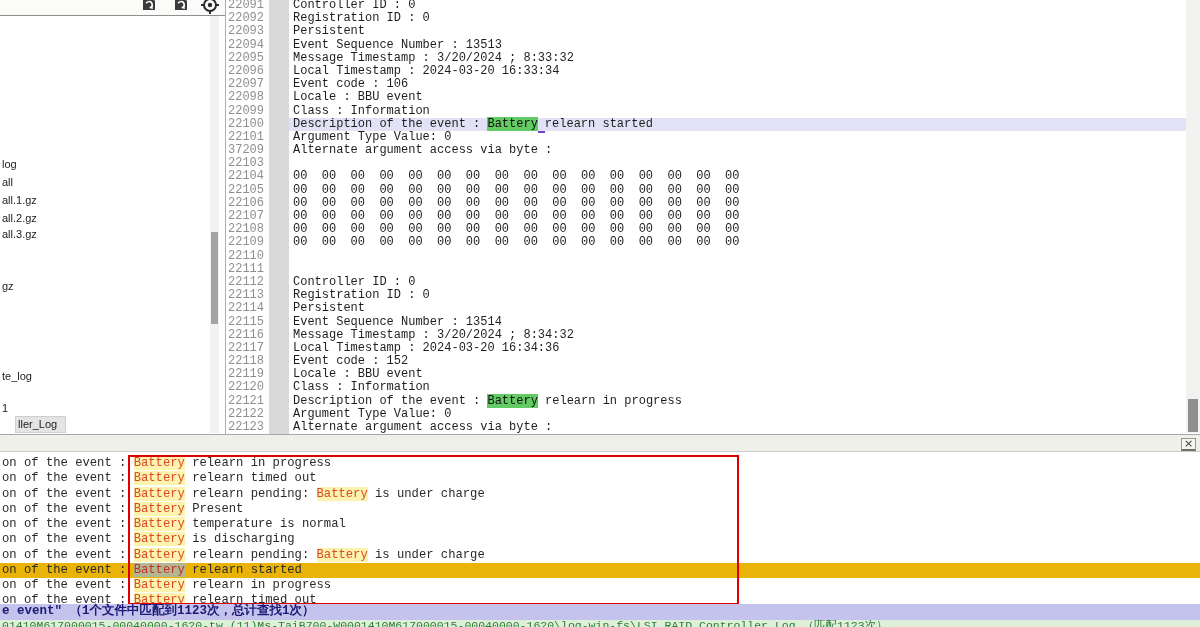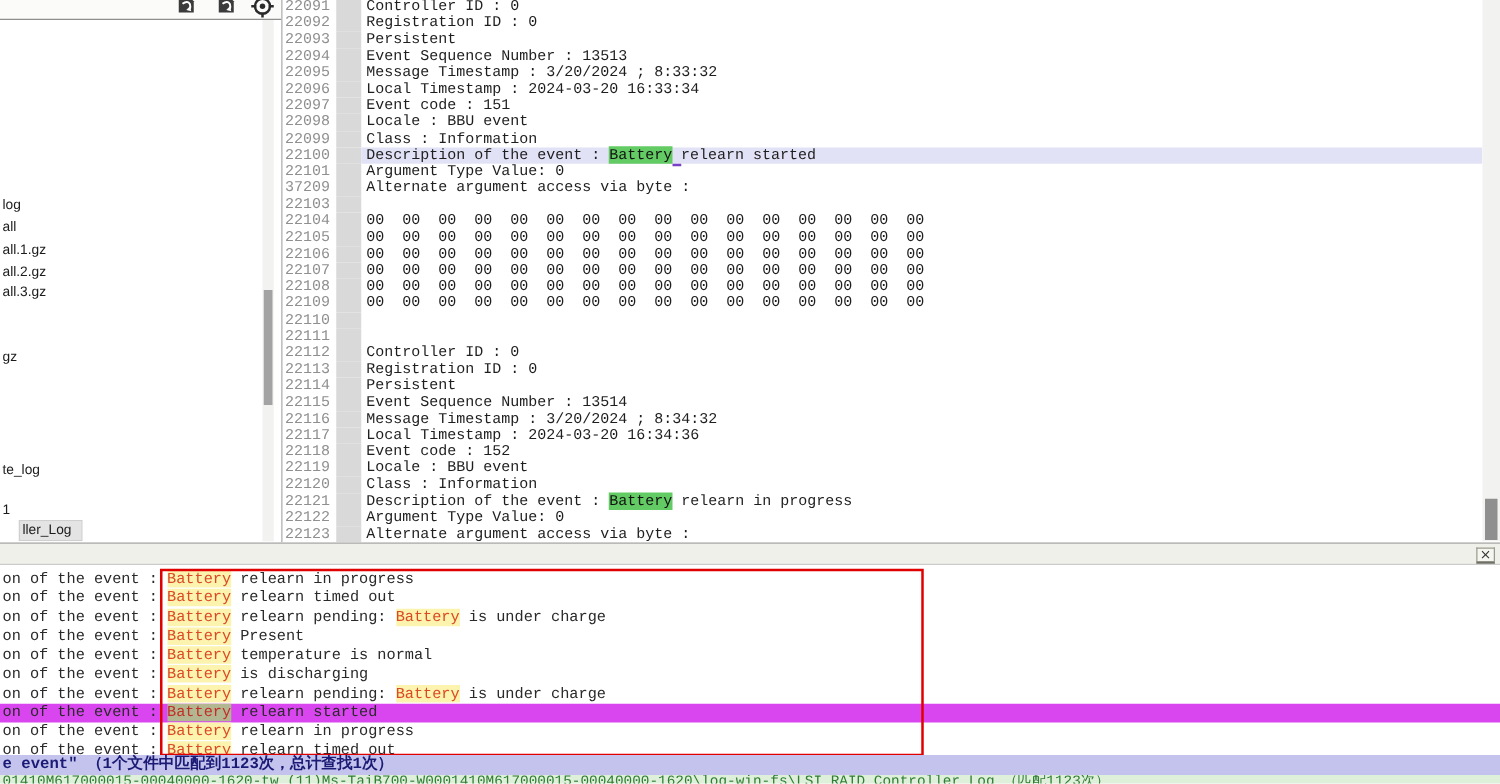--- a/index.html
+++ b/index.html
@@ -36,21 +36,21 @@
   #bottom{position:absolute;left:0;top:434px;width:1200px;height:193px;background:#fff;}
   #bottom-header{position:absolute;left:0;top:0;width:1200px;height:18px;background:#f0f0eb;
     border-top:1px solid #a8a8a8;border-bottom:1px solid #cccccc;box-sizing:border-box;}
   #close-btn{position:absolute;right:4px;top:3px;width:15px;height:13px;background:#f6f6f0;
     border:1px solid #9a9a8e;border-bottom:2px solid #6f6f65;box-sizing:border-box;
     font-size:11px;line-height:10px;text-align:center;color:#333;cursor:pointer;
     font-family:"DejaVu Sans",sans-serif;}
   #result-rows{position:absolute;left:0;top:18px;width:1200px;padding-top:4px;}
   .res-row{height:15.25px;line-height:15.25px;white-space:pre;padding-left:2px;
     font-family:"Liberation Mono","DejaVu Sans Mono",monospace;font-size:12.2px;color:#2a2a2a;}
-  .res-row.sel{background:#d946ef;}
+  .res-row.sel{background:#eab308;}
   .m-hit{background:#fbf3ae;color:#dc4a24;}
   .res-row.sel .m-hit.first{background:#b3b791;color:#c03028;}
   #annotation-box{position:absolute;left:128px;top:21px;width:611px;height:150px;
     border:2px solid #e10000;box-sizing:border-box;pointer-events:none;}
   #results-summary{position:absolute;left:0;top:170px;width:1200px;height:15.5px;
     background:#c3c3ee;color:#1b1b75;font-weight:bold;white-space:pre;line-height:15.5px;
     font-family:"Liberation Mono","DejaVu Sans Mono",monospace;font-size:12.5px;padding-left:2px;
     box-sizing:border-box;}
   #results-file-line{position:absolute;left:0;top:185.5px;width:1200px;height:7.5px;
     overflow:hidden;background:#def0da;color:#2e7d32;white-space:pre;line-height:12px;
@@ -104,21 +104,21 @@
   <div id="panel-border"></div>
 
   <div id="editor">
     <div id="editor-lines">
         <div class="ed-row"><span class="ed-ln">22091</span><span class="ed-margin"></span><span class="ed-txt"><span>Controller ID : 0</span></span></div>
         <div class="ed-row"><span class="ed-ln">22092</span><span class="ed-margin"></span><span class="ed-txt"><span>Registration ID : 0</span></span></div>
         <div class="ed-row"><span class="ed-ln">22093</span><span class="ed-margin"></span><span class="ed-txt"><span>Persistent</span></span></div>
         <div class="ed-row"><span class="ed-ln">22094</span><span class="ed-margin"></span><span class="ed-txt"><span>Event Sequence Number : 13513</span></span></div>
         <div class="ed-row"><span class="ed-ln">22095</span><span class="ed-margin"></span><span class="ed-txt"><span>Message Timestamp : 3/20/2024 ; 8:33:32</span></span></div>
         <div class="ed-row"><span class="ed-ln">22096</span><span class="ed-margin"></span><span class="ed-txt"><span>Local Timestamp : 2024-03-20 16:33:34</span></span></div>
-        <div class="ed-row"><span class="ed-ln">22097</span><span class="ed-margin"></span><span class="ed-txt"><span>Event code : 151</span></span></div>
+        <div class="ed-row"><span class="ed-ln">22097</span><span class="ed-margin"></span><span class="ed-txt"><span>Event code : 106</span></span></div>
         <div class="ed-row"><span class="ed-ln">22098</span><span class="ed-margin"></span><span class="ed-txt"><span>Locale : BBU event</span></span></div>
         <div class="ed-row"><span class="ed-ln">22099</span><span class="ed-margin"></span><span class="ed-txt"><span>Class : Information</span></span></div>
         <div class="ed-row current"><span class="ed-ln">22100</span><span class="ed-margin"></span><span class="ed-txt"><span>Description of the event : </span><span class="m-green">Battery</span><span class="caret">&nbsp;</span><span>relearn started</span></span></div>
         <div class="ed-row"><span class="ed-ln">22101</span><span class="ed-margin"></span><span class="ed-txt"><span>Argument Type Value: 0</span></span></div>
         <div class="ed-row"><span class="ed-ln">37209</span><span class="ed-margin"></span><span class="ed-txt"><span>Alternate argument access via byte :</span></span></div>
         <div class="ed-row"><span class="ed-ln">22103</span><span class="ed-margin"></span><span class="ed-txt"><span></span></span></div>
         <div class="ed-row"><span class="ed-ln">22104</span><span class="ed-margin"></span><span class="ed-txt"><span>00  00  00  00  00  00  00  00  00  00  00  00  00  00  00  00</span></span></div>
         <div class="ed-row"><span class="ed-ln">22105</span><span class="ed-margin"></span><span class="ed-txt"><span>00  00  00  00  00  00  00  00  00  00  00  00  00  00  00  00</span></span></div>
         <div class="ed-row"><span class="ed-ln">22106</span><span class="ed-margin"></span><span class="ed-txt"><span>00  00  00  00  00  00  00  00  00  00  00  00  00  00  00  00</span></span></div>
         <div class="ed-row"><span class="ed-ln">22107</span><span class="ed-margin"></span><span class="ed-txt"><span>00  00  00  00  00  00  00  00  00  00  00  00  00  00  00  00</span></span></div>

